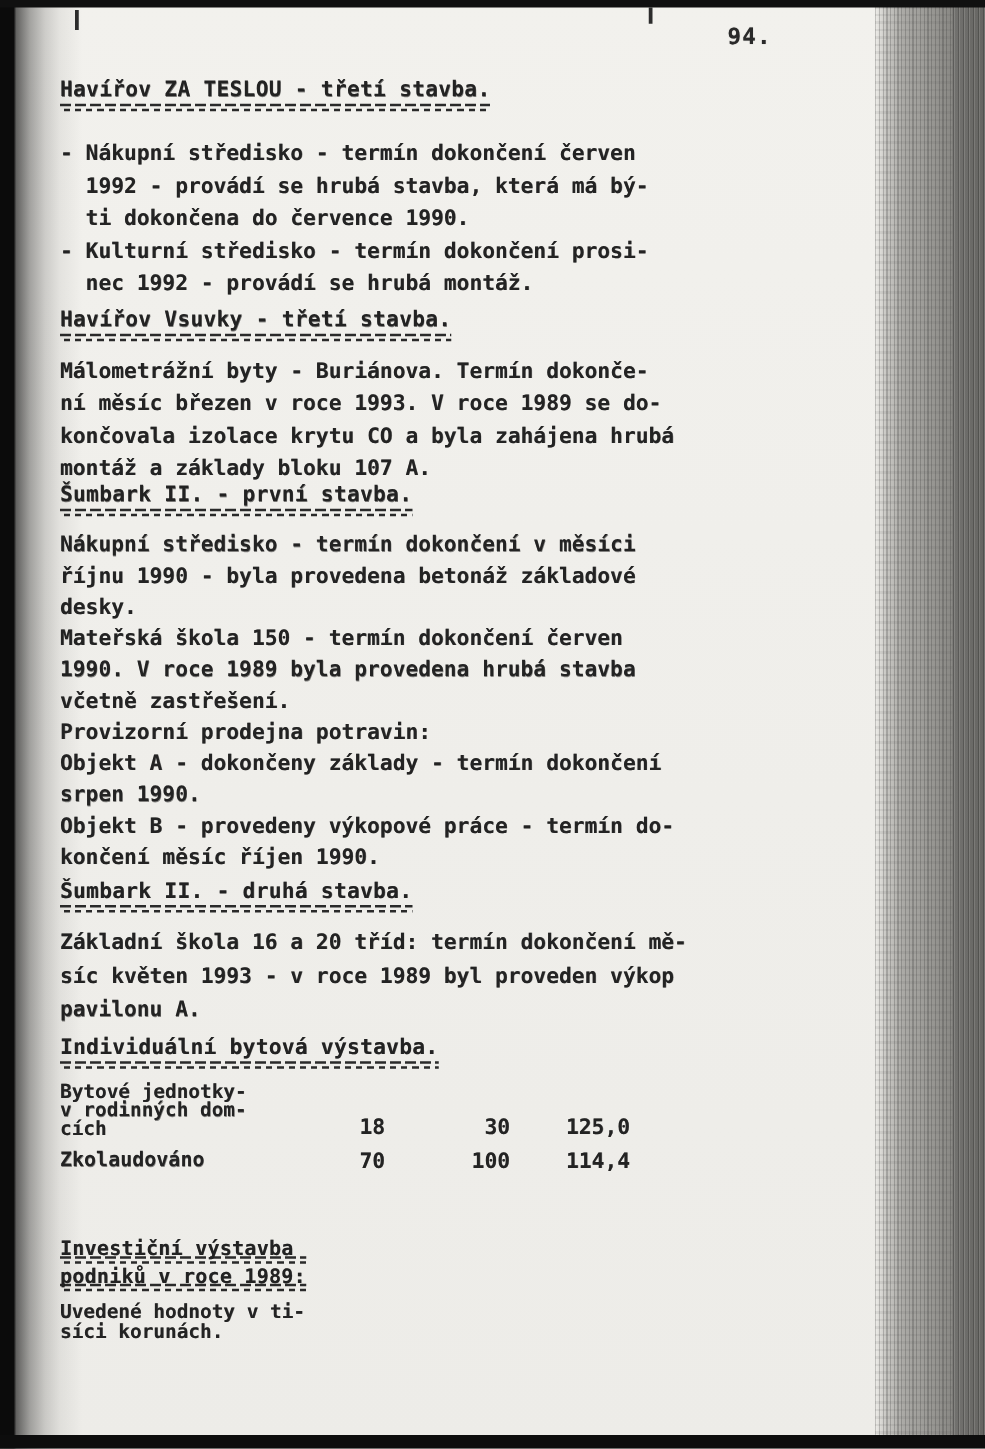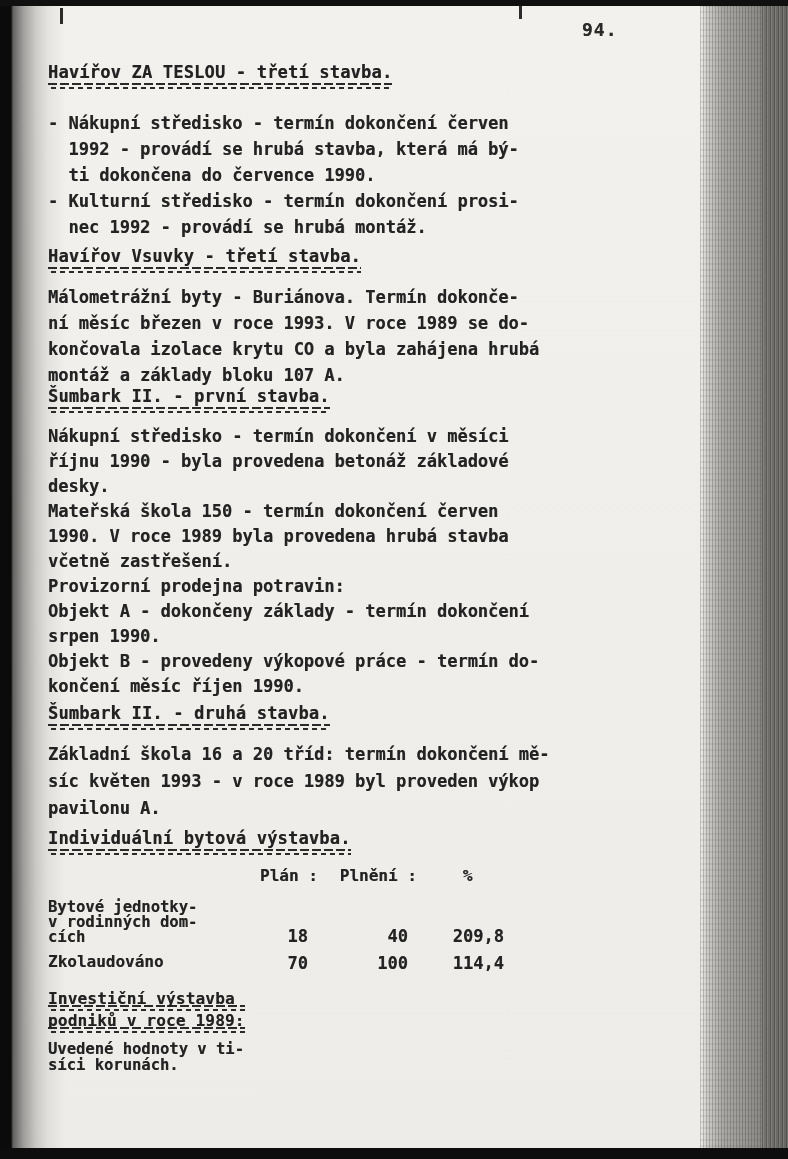--- a/index.html
+++ b/index.html
@@ -148,34 +148,29 @@
 
     <div class="para lh27 blk" style="top:741px">
       <div class="line">Základní škola 16 a 20 tříd: termín dokončení mě-</div>
       <div class="line">síc květen 1993 - v roce 1989 byl proveden výkop</div>
       <div class="line">pavilonu A.</div>
     </div>
 
     <h2 class="hd blk" style="top:828px"><span class="hd-text">Individuální bytová výstavba.</span></h2>
 
     <div class="itable" style="top:866px">
-      <div class="t-head">
-        <span class="th th-plan">Plán :</span>
-        <span class="th th-fulfill">Plnění :</span>
-        <span class="th th-pct">%</span>
-      </div>
       <div class="t-row">
         <div class="t-label">
           <div class="line">Bytové jednotky-</div>
           <div class="line">v rodinných dom-</div>
           <div class="line">cích</div>
         </div>
         <div class="t-num">18</div>
-        <div class="t-num">40</div>
-        <div class="t-num">209,8</div>
+        <div class="t-num">30</div>
+        <div class="t-num">125,0</div>
       </div>
       <div class="t-row">
         <div class="t-label">
           <div class="line" style="font-size:16px">Zkolaudováno</div>
         </div>
         <div class="t-num">70</div>
         <div class="t-num">100</div>
         <div class="t-num">114,4</div>
       </div>
     </div>

